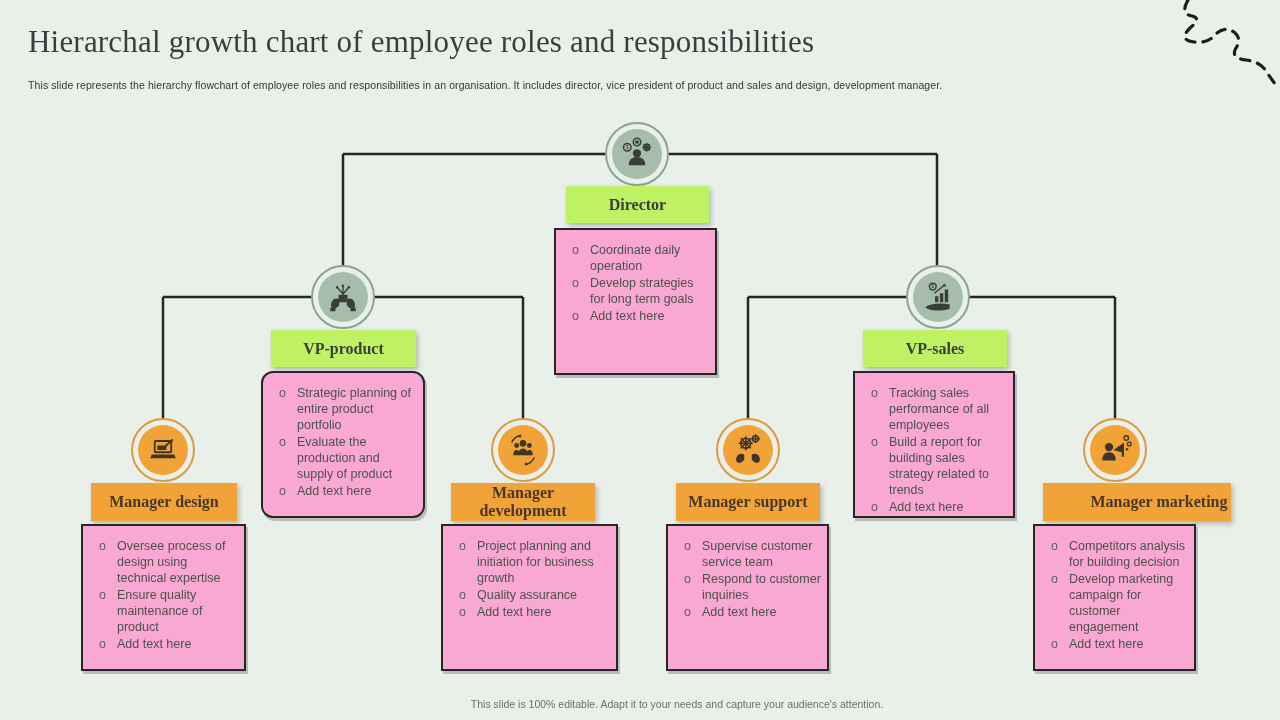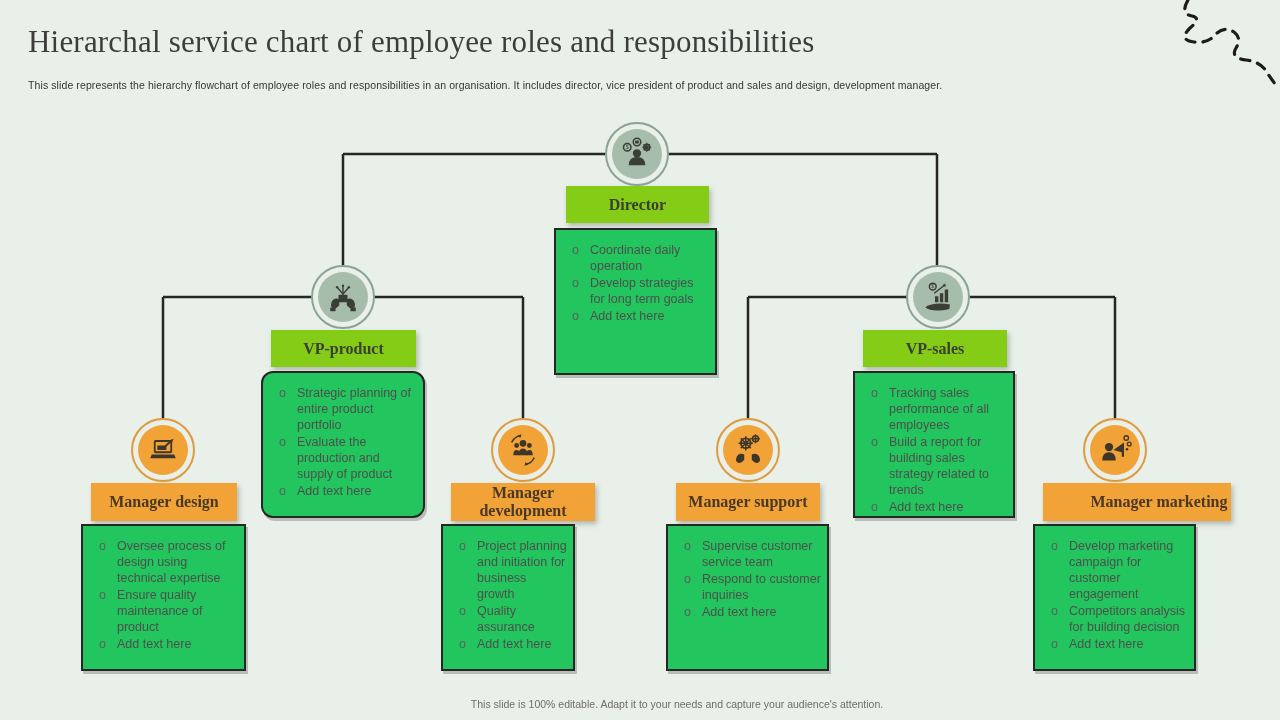--- a/index.html
+++ b/index.html
@@ -25,25 +25,25 @@
   .circle.sage{border:2px solid #8ba392;}
   .circle.sage .inner{background:#a7bdab;}
   .circle.orange{border:2px solid #dd9a3f;}
   .circle.orange .inner{background:#f2a338;}
   .circle svg{display:block;}
 
   
   .label{position:absolute;z-index:2;display:flex;align-items:center;justify-content:center;
          text-align:center;font-family:"Liberation Serif",serif;font-weight:bold;
          font-size:16px;line-height:1.1;box-shadow:2px 3px 5px rgba(70,80,70,.35);}
-  .label.sage{background:#84cc16;color:#3a3f36;justify-content:center;}
+  .label.sage{background:#bef264;color:#3a3f36;justify-content:center;}
   .label.orange{background:#f2a338;color:#4a3826;}
 
   
-  .bbox{position:absolute;z-index:2;background:#22c55e;border:2px solid #262626;
+  .bbox{position:absolute;z-index:2;background:#f9a8d4;border:2px solid #262626;
         box-shadow:2px 3px 0 rgba(40,40,40,.25);box-sizing:border-box;}
   .bbox ul{margin:0;padding:12px 6px 6px 14px;list-style:none;}
   .bbox li{position:relative;padding-left:20px;margin:0 0 1px 0;
            font-size:12.5px;line-height:16px;color:#4c514c;}
   .bbox li::before{content:"o";position:absolute;left:2px;top:0;color:#5a5f5a;}
 
   .footer{position:absolute;left:0;top:698px;width:100%;text-align:center;
           font-size:10.5px;color:#6e6e6e;padding-left:37px;}
 
   
@@ -58,36 +58,36 @@
   .c-vps{left:906px;top:265px;}
   .l-vps{left:863px;top:330px;width:144px;height:37px;}
   .b-vps{left:853px;top:371px;width:162px;height:147px;}
   
   .c-md{left:131px;top:418px;}
   .l-md{left:91px;top:483px;width:146px;height:38px;}
   .b-md{left:81px;top:524px;width:165px;height:147px;}
   
   .c-mdev{left:491px;top:418px;}
   .l-mdev{left:451px;top:483px;width:144px;height:38px;}
-  .b-mdev{left:441px;top:524px;width:134px;height:147px;}
+  .b-mdev{left:441px;top:524px;width:177px;height:147px;}
   
   .c-ms{left:716px;top:418px;}
   .l-ms{left:676px;top:483px;width:144px;height:38px;}
   .b-ms{left:666px;top:524px;width:163px;height:147px;}
   
   .c-mm{left:1083px;top:418px;}
   .l-mm{left:1043px;top:483px;width:144px;height:38px;padding-left:44px;}
   .b-mm{left:1033px;top:524px;width:163px;height:147px;}
 </style>
 </head>
 <body>
 
 <div class="slide">
 
-  <h1 class="title">Hierarchal service chart of employee roles and responsibilities</h1>
+  <h1 class="title">Hierarchal growth chart of employee roles and responsibilities</h1>
   <p class="subtitle">This slide represents the hierarchy flowchart of employee roles and responsibilities in an organisation. It includes director, vice president of product and sales and design, development manager.</p>
 
   <svg class="squiggle" width="130" height="92" viewBox="0 0 130 92">
     <path d="M38,0 Q30,14 42,16 Q52,18 40,28 Q28,40 44,42 Q58,44 66,34 Q74,26 84,32 Q92,38 86,48 Q80,58 96,60 Q112,62 118,74 L125,84" fill="none" stroke="#1c1c1c" stroke-width="3.2" stroke-dasharray="9 8" stroke-linecap="round"></path>
   </svg>
 
   <svg class="connectors" width="1280" height="720" viewBox="0 0 1280 720">
     <path d="M343,154 H937 M343,154 V273 M937,154 V273 M163,297 H523 M748,297 H1115 M163,297 V425 M523,297 V425 M748,297 V425 M1115,297 V425" fill="none" stroke="#262626" stroke-width="2.5"></path>
   </svg>
 
@@ -270,20 +270,20 @@
         <circle cx="43" cy="16" r="2.5" fill="none" stroke="#3f362a" stroke-width="1.8"></circle>
         <circle cx="40" cy="23" r="1.8"></circle>
       </svg>
     </div>
   </div>
   <div class="label orange l-mm">
     <span>Manager marketing</span>
   </div>
   <div class="bbox b-mm">
     <ul>
+        <li>Competitors analysis for building decision</li>
         <li>Develop marketing campaign for customer engagement</li>
-        <li>Competitors analysis for building decision</li>
         <li>Add text here</li>
       </ul>
   </div>
 
   <div class="footer">This slide is 100% editable. Adapt it to your needs and capture your audience's attention.</div>
 </div>
 
 </body></html>

